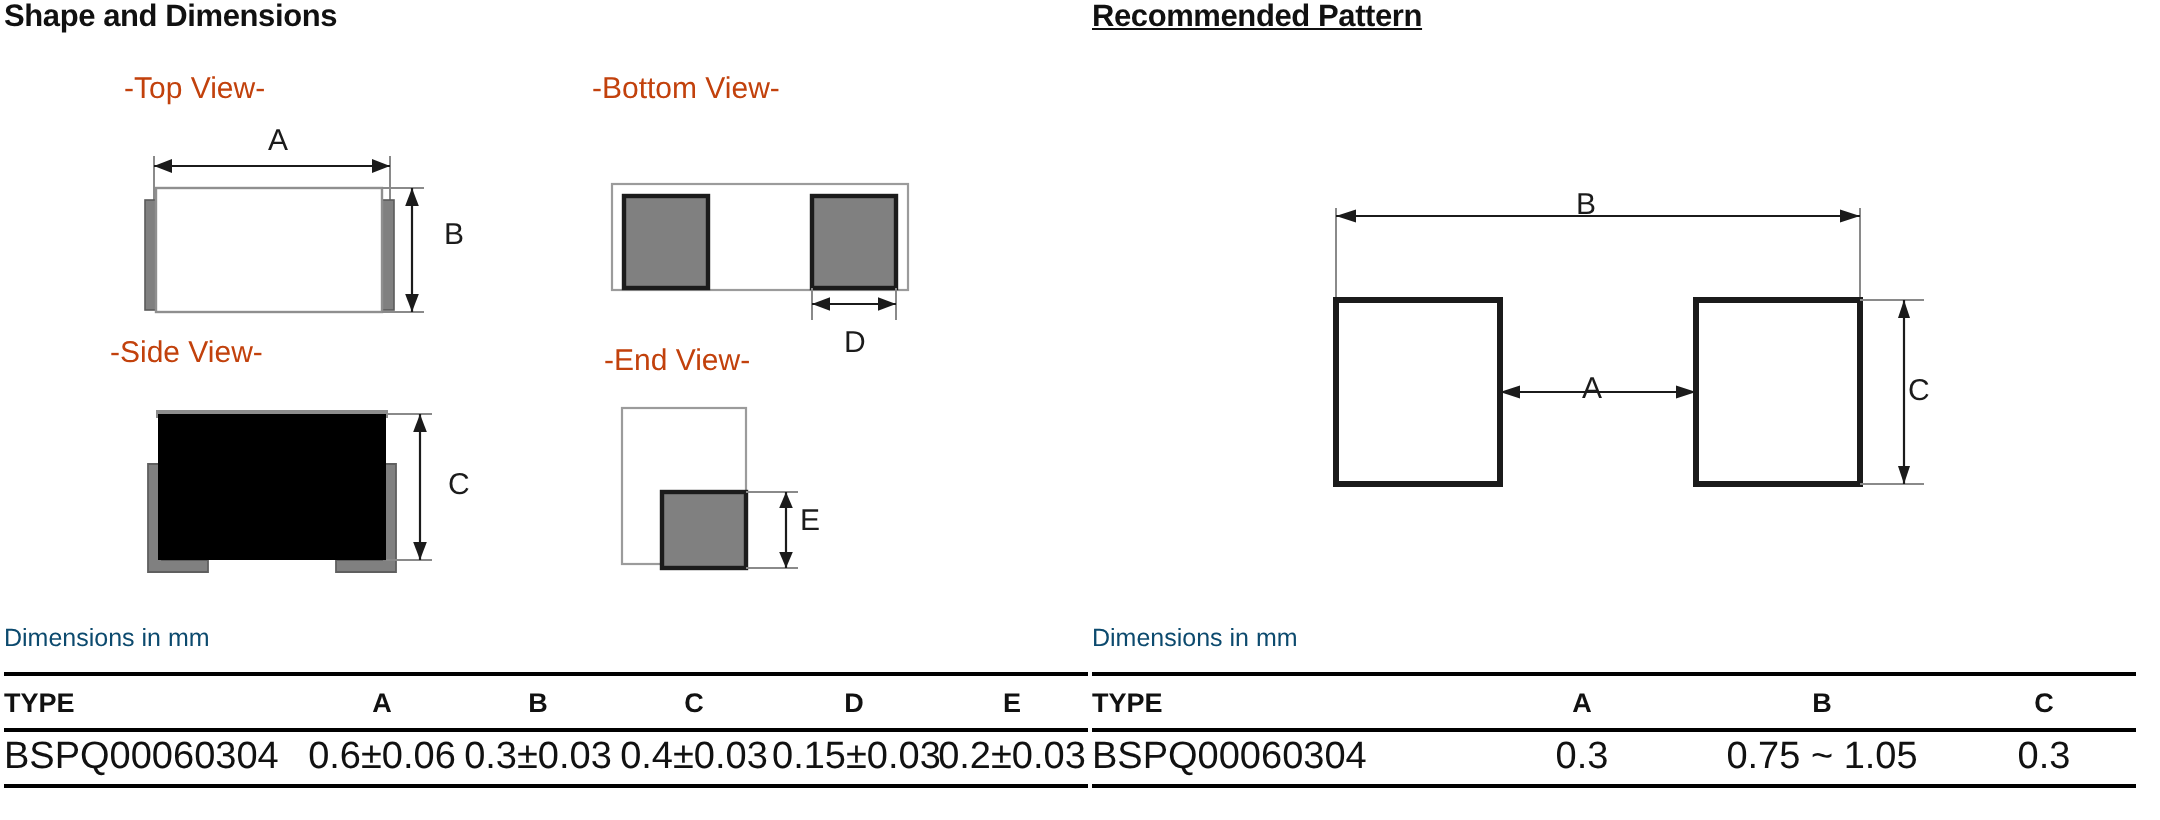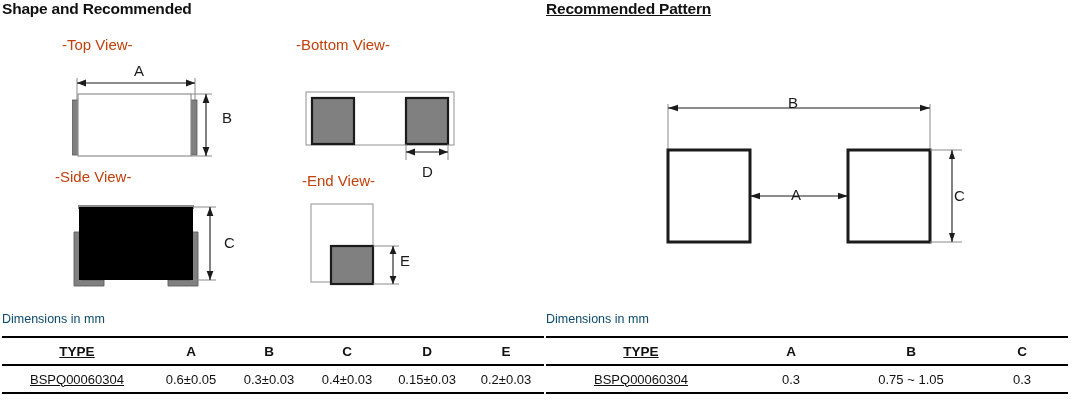--- a/index.html
+++ b/index.html
@@ -65,35 +65,35 @@
   table.dims {
     position: absolute;
     border-collapse: collapse;
     table-layout: fixed;
   }
   table.dims th, table.dims td {
     border: none;
     padding: 0;
     text-align: center;
     white-space: nowrap;
-    font-size: 13px;
+    font-size: 19px;
     height: 26px;
     vertical-align: middle;
   }
   table.dims th { font-weight: bold; font-size: 13.5px; }
   table.dims thead tr { border-top: 2.2px solid #000; border-bottom: 2.2px solid #000; }
   table.dims tbody tr { border-bottom: 2.2px solid #000; }
-  table.dims td.typecell, table.dims th.typecell { text-align: center; text-decoration: underline; }
+  table.dims td.typecell, table.dims th.typecell { text-align: left; }
 </style>
 </head>
 <body>
 
 <div class="panel" id="panel-left">
 
-  <div class="section-title">Shape and Recommended</div>
+  <div class="section-title">Shape and Dimensions</div>
 
   <div class="view-label" style="left:62px; top:36px;">-Top View-</div>
 
   <svg class="drawing" style="left:60px; top:62px;" width="190" height="110" viewBox="0 0 190 110">
 
     <line x1="17" y1="16" x2="17" y2="40" stroke="#8a8a8a" stroke-width="1"></line>
     <line x1="135" y1="16" x2="135" y2="40" stroke="#8a8a8a" stroke-width="1"></line>
 
     <line x1="17" y1="21" x2="135" y2="21" stroke="#1b1b1b" stroke-width="1.1"></line>
     <polygon points="17,21 26,17.5 26,24.5" fill="#1b1b1b"></polygon>
@@ -186,21 +186,21 @@
         <th>A</th>
         <th>B</th>
         <th>C</th>
         <th>D</th>
         <th>E</th>
       </tr>
     </thead>
     <tbody>
       <tr>
         <td class="typecell">BSPQ00060304</td>
-        <td>0.6±0.05</td>
+        <td>0.6±0.06</td>
         <td>0.3±0.03</td>
         <td>0.4±0.03</td>
         <td>0.15±0.03</td>
         <td>0.2±0.03</td>
       </tr>
     </tbody>
   </table>
 </div>
 
 <div class="panel" id="panel-right">

